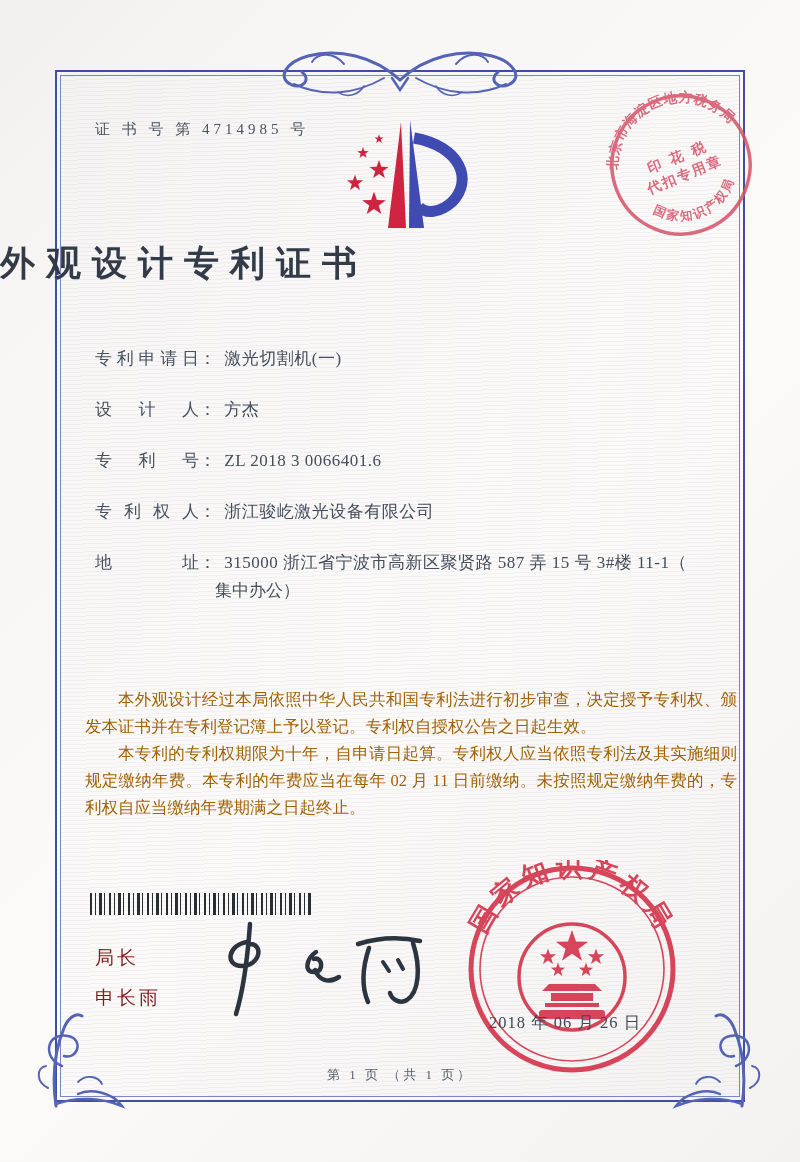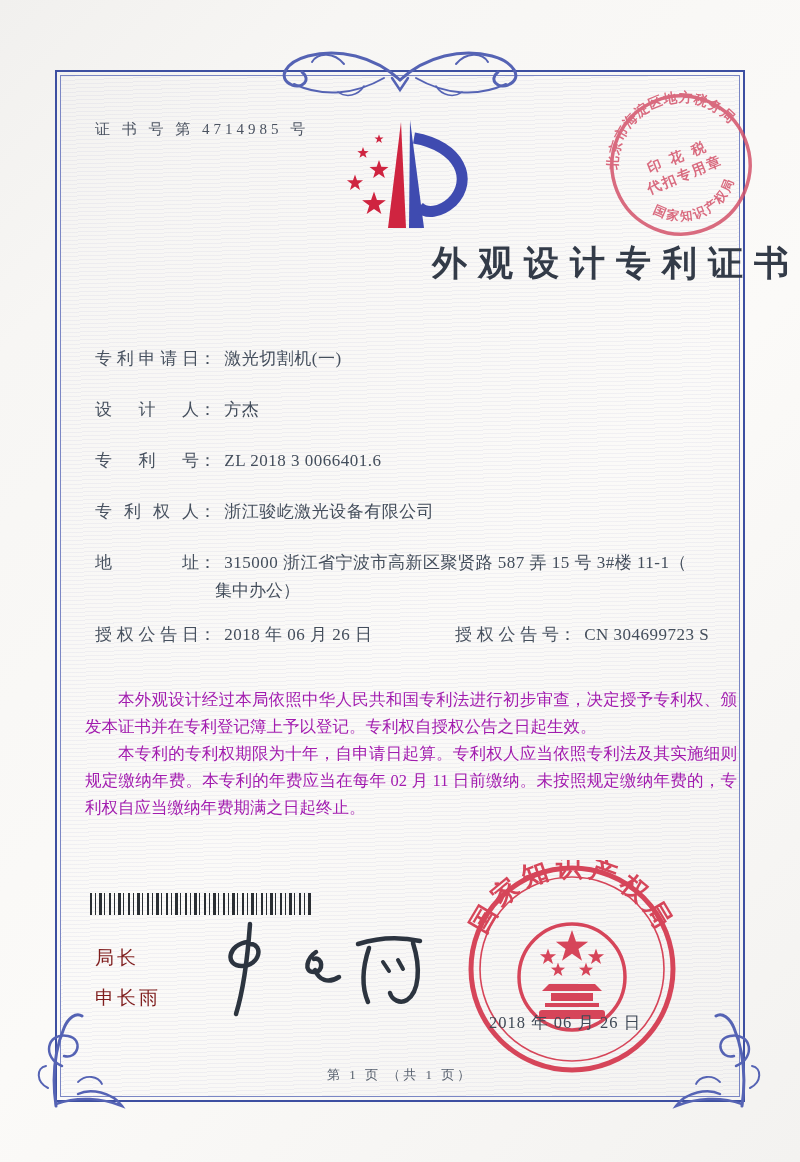--- a/index.html
+++ b/index.html
@@ -26,37 +26,37 @@
   .flourish { position:absolute; z-index:5; }
   .flourish svg { display:block; }
   
   .cert-no {
     position:absolute; left:95px; top:120px; z-index:6;
     font-size:15px; letter-spacing:4px; color:#4a5260;
   }
   .logo { position:absolute; left:322px; top:108px; width:160px; height:130px; z-index:6; }
   .title {
     position:absolute; left:0; top:240px; width:800px; z-index:6;
-    text-align:right; font-size:35px; font-weight:600;
+    text-align:left; font-size:35px; font-weight:600;
     letter-spacing:11px; color:#333b48;
   }
   
   .fields { position:absolute; left:95px; top:347px; width:580px; z-index:6; font-size:17px; color:#444e5c; }
   .frow { position:relative; margin-bottom:27px; line-height:24px; white-space:nowrap; }
   .flabel {
     display:inline-block; width:104px; vertical-align:top;
     text-align:justify; text-align-last:justify; color:#47515f;
   }
   .fcolon { display:inline-block; vertical-align:top; }
   .fvalue { display:inline-block; vertical-align:top; margin-left:4px; letter-spacing:0.5px; }
   .addr-line2 { display:block; margin-left:120px; line-height:24px; margin-top:4px; }
   .grant-right { position:absolute; left:360px; top:0; white-space:nowrap; }
   
   .paras { position:absolute; left:85px; top:686px; width:652px; z-index:6;
-           font-size:16.5px; line-height:27px; color:#a21caf; text-align:justify; }
+           font-size:16.5px; line-height:27px; color:#a16207; text-align:justify; }
   .paras p { text-indent:2em; margin:0; }
   
   .barcode {
     position:absolute; left:90px; top:893px; width:222px; height:22px; z-index:6;
     background:
       repeating-linear-gradient(90deg,
         #2a2e33 0 2px, transparent 2px 5px,
         #2a2e33 5px 6px, transparent 6px 9px,
         #2a2e33 9px 12px, transparent 12px 14px,
         #2a2e33 14px 15px, transparent 15px 19px);
@@ -167,28 +167,20 @@
   </div>
   <div class="frow">
     <span class="flabel">专利权人</span><span class="fcolon">：</span>
     <span class="fvalue">浙江骏屹激光设备有限公司</span>
   </div>
   <div class="frow" style="margin-bottom:20px;">
     <span class="flabel">地址</span><span class="fcolon">：</span>
     <span class="fvalue">315000 浙江省宁波市高新区聚贤路 587 弄 15 号 3#楼 11-1（</span>
     <span class="addr-line2">集中办公）</span>
   </div>
-  <div class="frow">
-    <span class="flabel">授权公告日</span><span class="fcolon">：</span>
-    <span class="fvalue">2018 年 06 月 26 日</span>
-    <span class="grant-right">
-      <span class="flabel">授权公告号</span><span class="fcolon">：</span>
-      <span class="fvalue">CN 304699723 S</span>
-    </span>
-  </div>
 </div>
 
 <div class="paras">
   <p>本外观设计经过本局依照中华人民共和国专利法进行初步审查，决定授予专利权、颁发本证书并在专利登记簿上予以登记。专利权自授权公告之日起生效。</p>
   <p>本专利的专利权期限为十年，自申请日起算。专利权人应当依照专利法及其实施细则规定缴纳年费。本专利的年费应当在每年 02 月 11 日前缴纳。未按照规定缴纳年费的，专利权自应当缴纳年费期满之日起终止。</p>
 </div>
 
 <div class="barcode"></div>
 
 <div class="officer">

